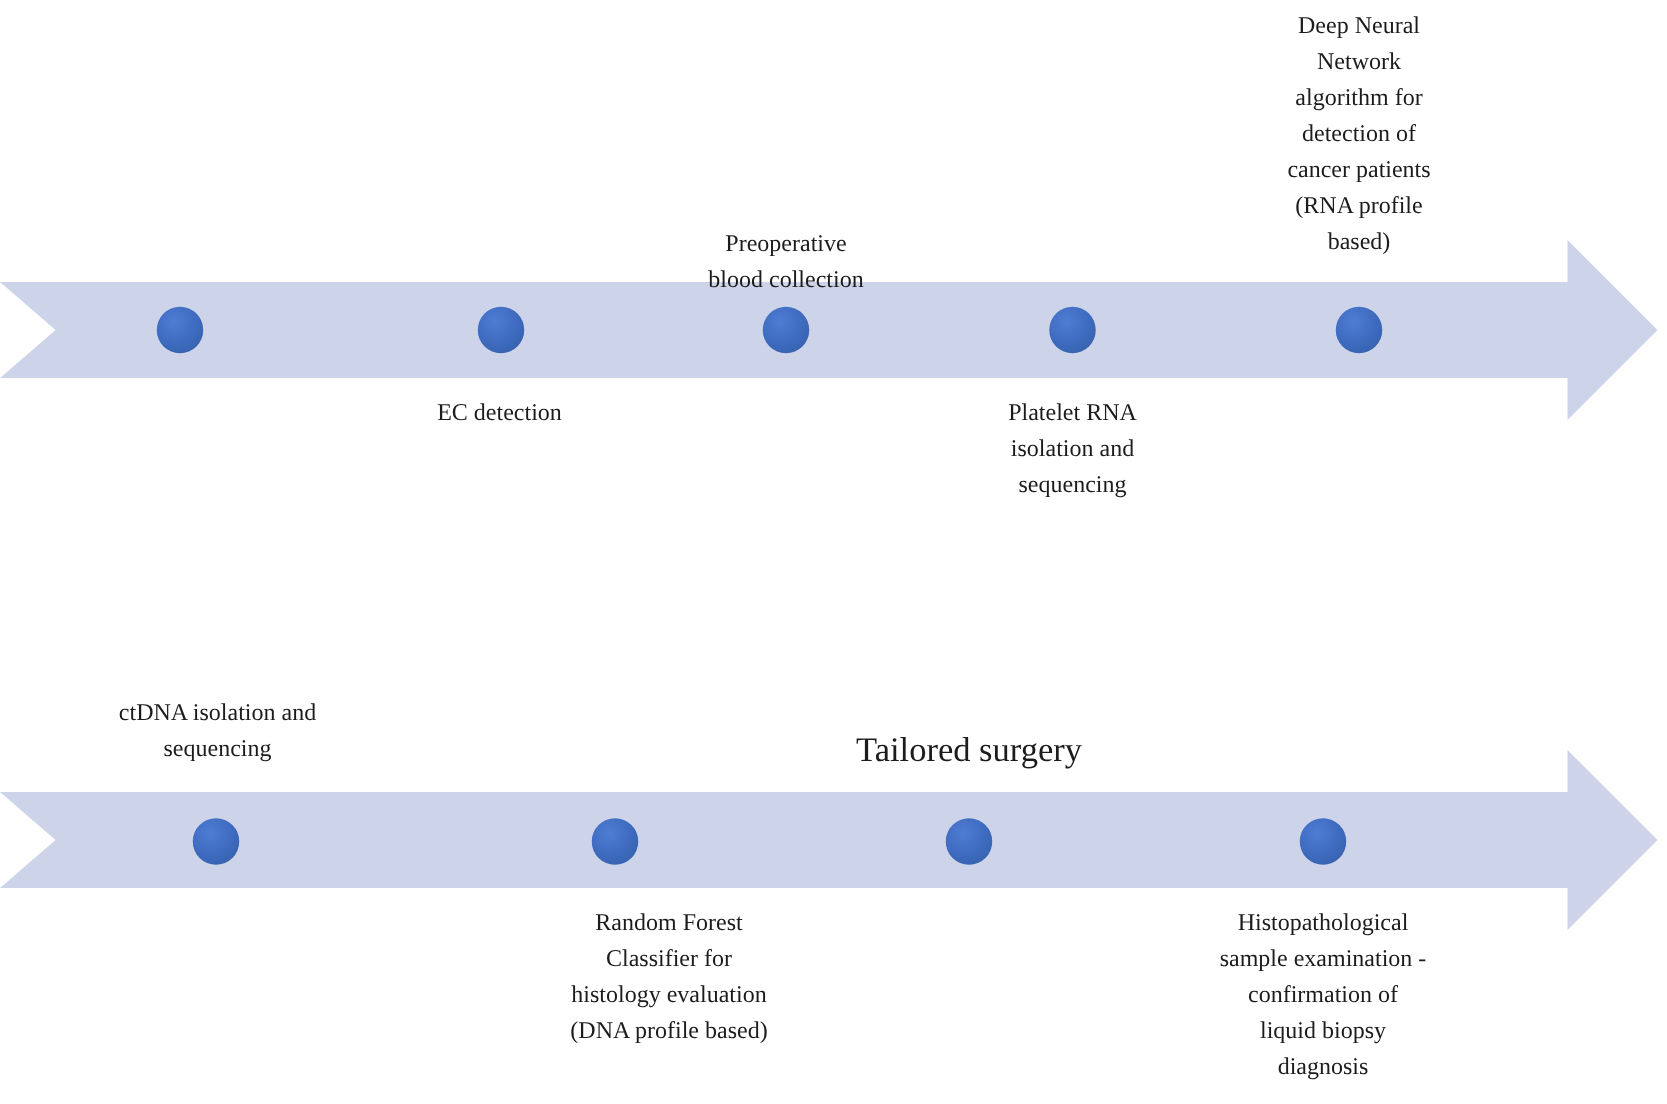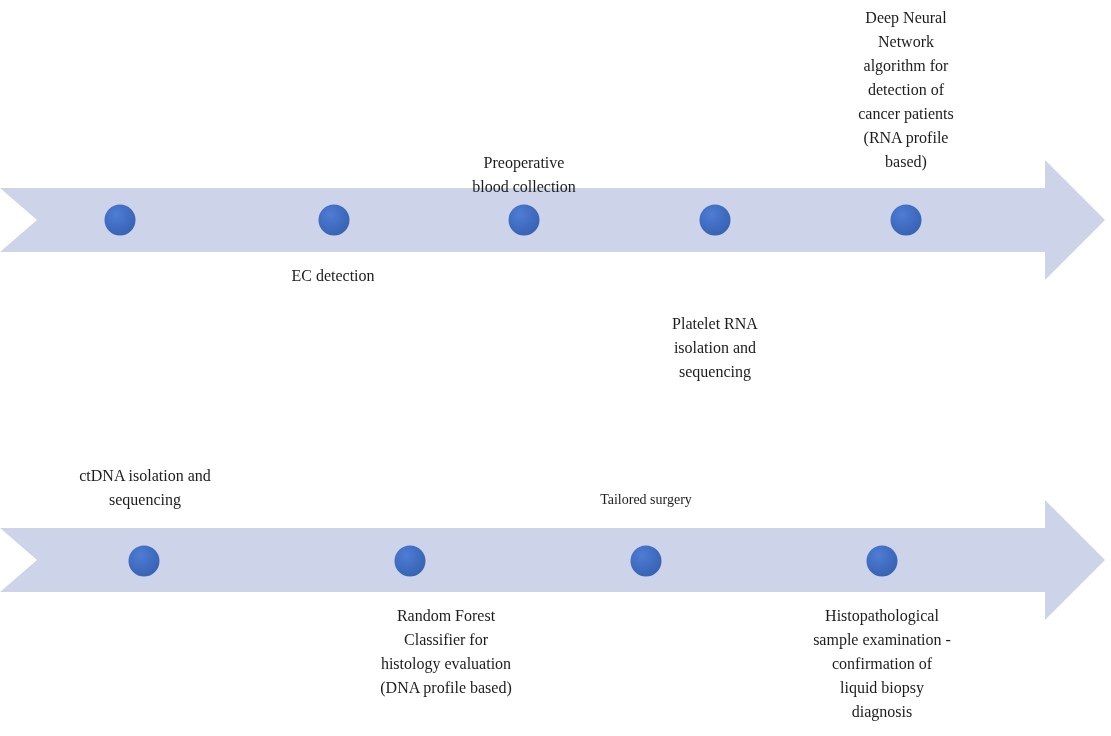--- a/index.html
+++ b/index.html
@@ -27,21 +27,21 @@
     transform: translateX(-50%);
     text-align: center;
     font-size: 16px;
     line-height: 24px;
     white-space: pre-line;
     width: max-content;
     max-width: 240px;
     color: var(--text-color);
   }
   .label.big {
-    font-size: 14px;
+    font-size: 23px;
     line-height: 26px;
   }
 </style>
 </head>
 <body>
 
 <div class="canvas">
 
   <svg class="shapes" viewBox="0 0 1111 736" xmlns="http://www.w3.org/2000/svg">
     <defs>
@@ -67,21 +67,21 @@
     <circle cx="646" cy="561" r="15.5" fill="url(#dotGrad)"></circle>
     <circle cx="882" cy="561" r="15.5" fill="url(#dotGrad)"></circle>
   </svg>
 
 
   <div class="label" style="left:333px; top:264px;">EC detection</div>
 
   <div class="label" style="left:524px; top:110px;margin-top:41px;">Preoperative
 blood collection</div>
 
-  <div class="label" style="left:715px; top:264px;margin-top:48px;">Platelet RNA
+  <div class="label" style="left:715px; top:264px;">Platelet RNA
 isolation and
 sequencing</div>
 
   <div class="label" style="left:906px; top:6px;">Deep Neural
 Network
 algorithm for
 detection of
 cancer patients
 (RNA profile
 based)</div>

